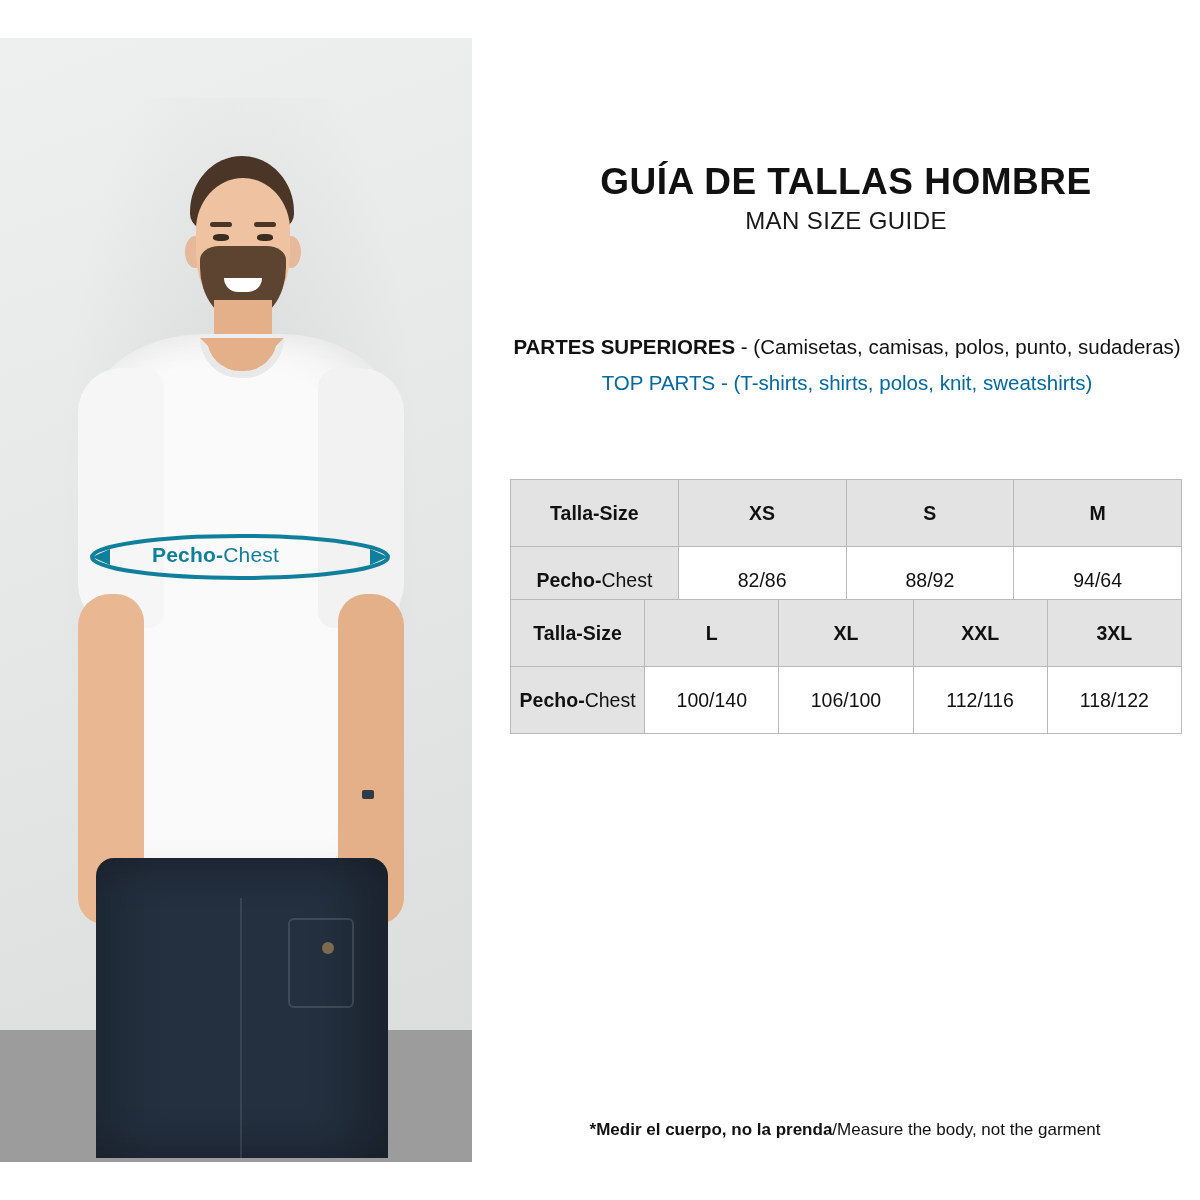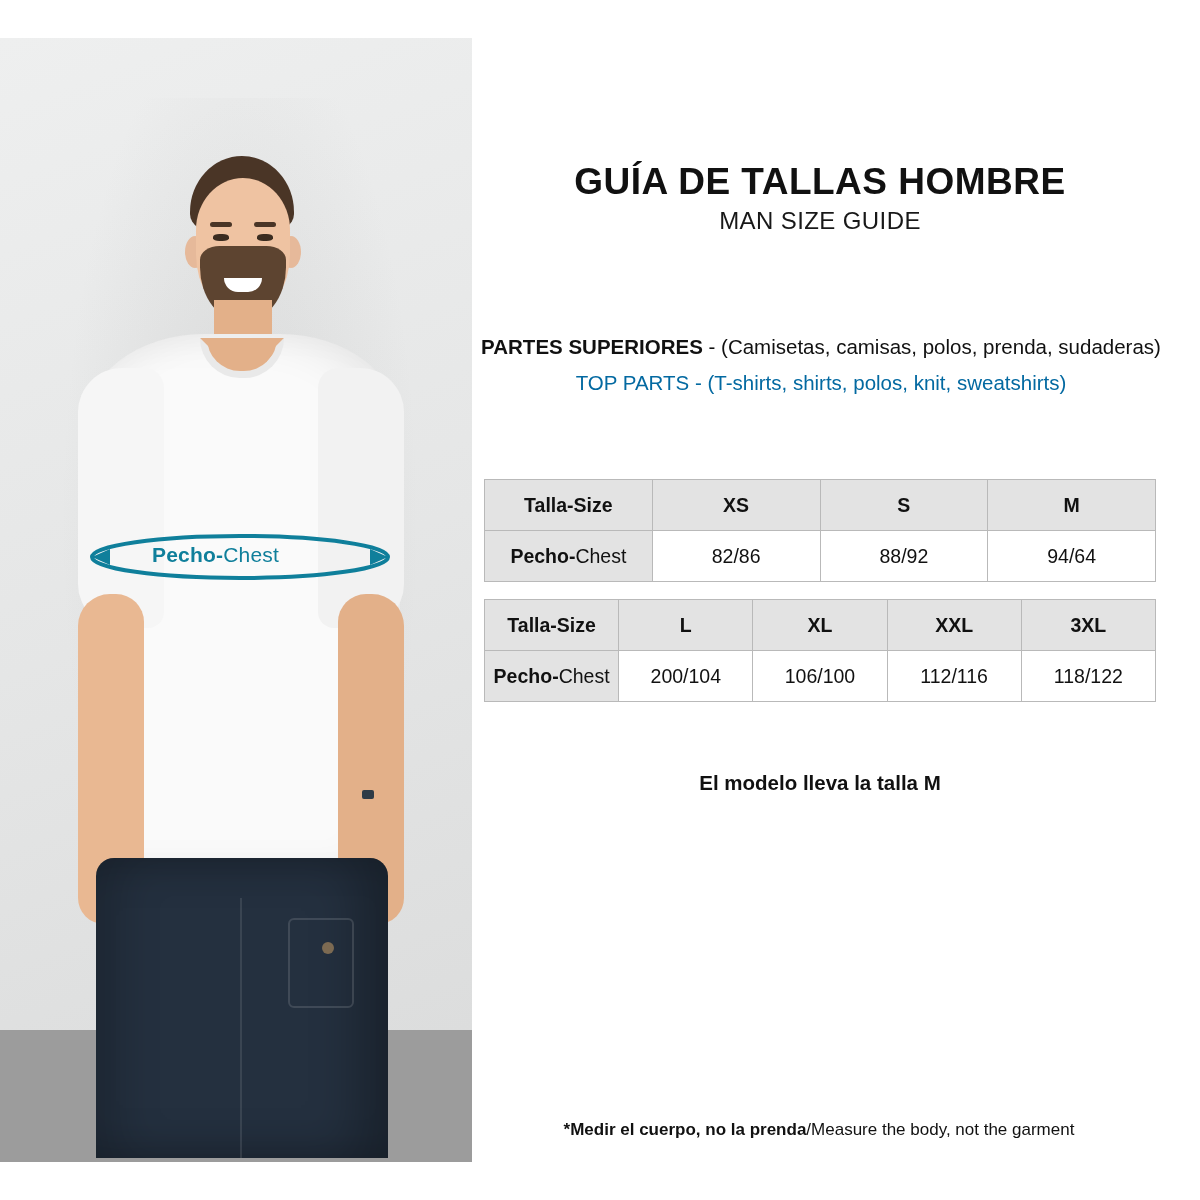--- a/index.html
+++ b/index.html
@@ -278,21 +278,21 @@
     font-weight: bold;
     letter-spacing: 0.2px;
     color: #0f7f9b;
     white-space: nowrap;
   }
   .chest-label .lbl-light { font-weight: normal; }
 
   
   .content {
     position: absolute;
-    left: 456px;
+    left: 482px;
     top: 0;
     width: 612px;
     height: 1200px;
   }
   .title-block {
     position: absolute;
     left: 28px;
     top: 160px;
     width: 672px;
     text-align: center;
@@ -338,21 +338,21 @@
     border-collapse: collapse;
     table-layout: fixed;
     font-size: 19.5px;
   }
   .tbl td {
     border: 1px solid #b9b9b9;
     height: 42px;
     text-align: center;
     vertical-align: middle;
     color: #111111;
-    padding: 4px 4px;
+    padding: 12px 4px;
   }
   .tbl .hdr {
     background: #e3e3e3;
     font-weight: bold;
   }
   .tbl .rowlabel {
     background: #e3e3e3;
     font-weight: bold;
     text-align: center;
   }
@@ -440,21 +440,21 @@
   </div>
 
   <div class="content">
 
     <div class="title-block">
       <div class="title-es">GUÍA DE TALLAS HOMBRE</div>
       <div class="title-en">MAN SIZE GUIDE</div>
     </div>
 
     <div class="section-block">
-      <div class="section-es"><b>PARTES SUPERIORES</b><span> - (Camisetas, camisas, polos, prenda, sudaderas)</span></div>
+      <div class="section-es"><b>PARTES SUPERIORES</b><span> - (Camisetas, camisas, polos, punto, sudaderas)</span></div>
       <div class="section-en"><span>TOP PARTS</span><span> - (T-shirts, shirts, polos, knit, sweatshirts)</span></div>
     </div>
 
     <table class="tbl" id="table-top">
       <tbody>
           <tr>
         <td class="hdr"><span>Talla-</span><span>Size</span></td>
         <td class="hdr">XS</td>
         <td class="hdr">S</td>
         <td class="hdr">M</td>
@@ -472,28 +472,27 @@
       <tbody>
           <tr>
         <td class="hdr"><span>Talla-</span><span>Size</span></td>
         <td class="hdr">L</td>
         <td class="hdr">XL</td>
         <td class="hdr">XXL</td>
         <td class="hdr">3XL</td>
       </tr>
       <tr>
         <td class="rowlabel"><b>Pecho-</b><span class="lbl-light">Chest</span></td>
-        <td class="val">200/104</td>
+        <td class="val">100/140</td>
         <td class="val">106/100</td>
         <td class="val">112/116</td>
         <td class="val">118/122</td>
       </tr>
     </tbody>
       </table>
 
     <div class="model-note">
-      <div class="es">El modelo lleva la talla M</div>
     </div>
 
     <div class="footnote"><b>*Medir el cuerpo, no la prenda</b><span>/Measure the body, not the garment</span></div>
 
   </div>
 </div>
 
 </body></html>

